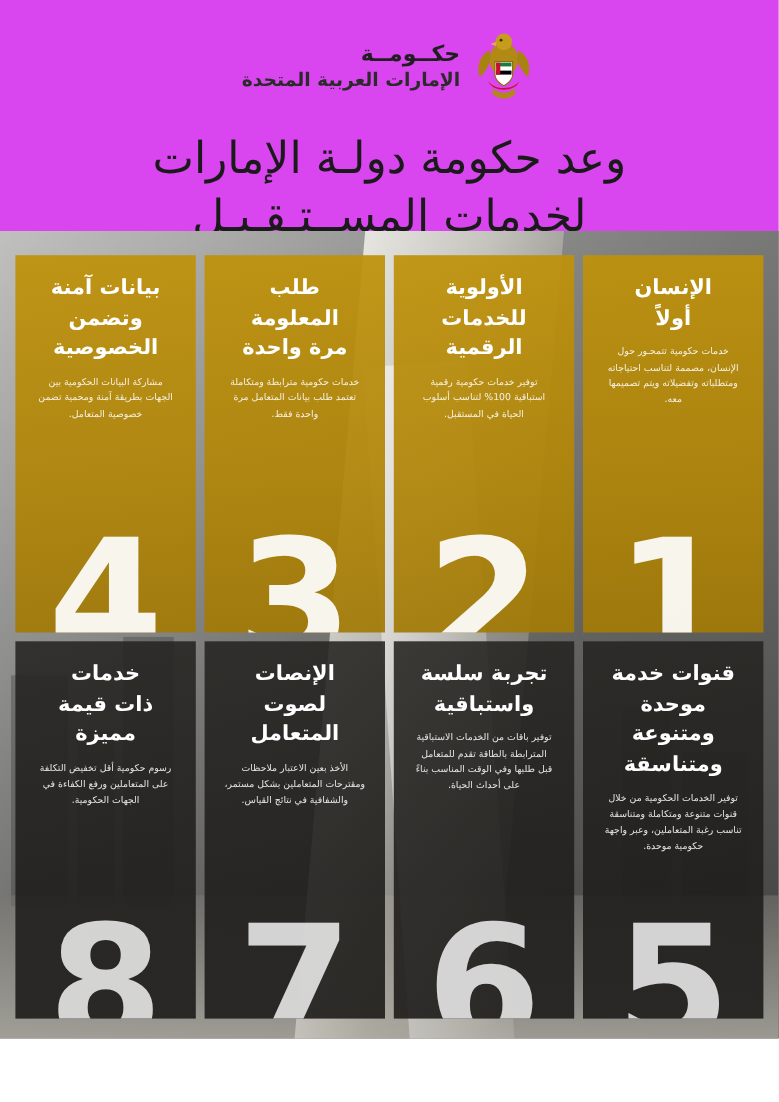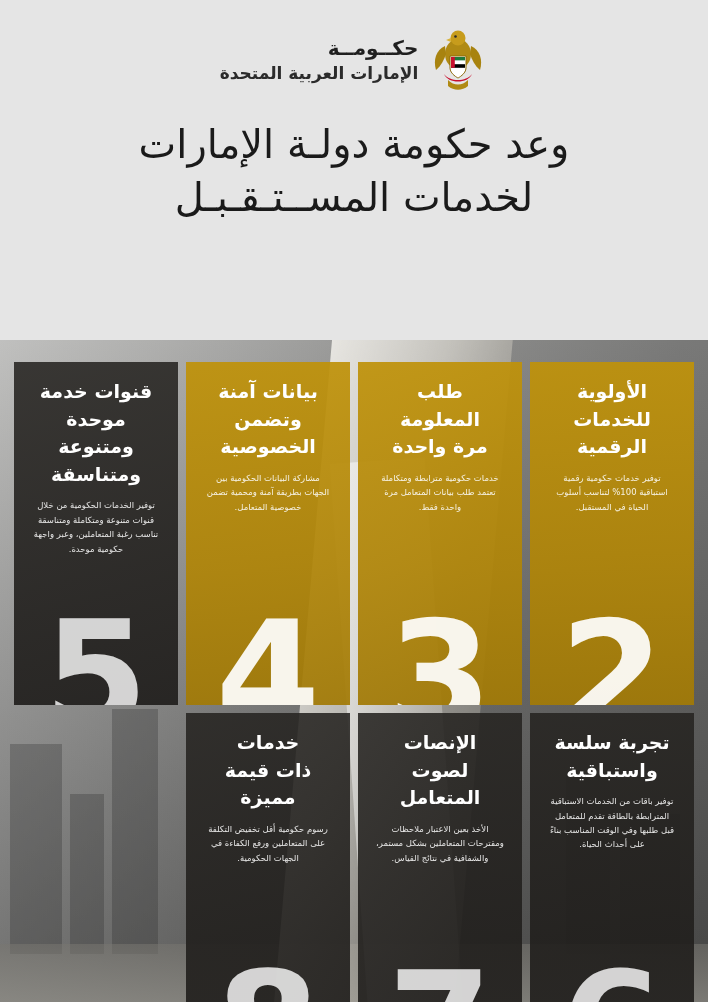--- a/index.html
+++ b/index.html
@@ -10,22 +10,22 @@
   body {
     width: 708px;
     height: 1002px;
     font-family: "DejaVu Sans", "Liberation Sans", sans-serif;
     overflow: hidden;
     position: relative;
   }
 
   
   .header {
-    height: 340px;
-    background: #e5e5e5;
+    height: 210px;
+    background: #d946ef;
     position: relative;
   }
   .emblem-row {
     display: flex;
     flex-direction: row;
     align-items: center;
     justify-content: center;
     gap: 10px;
     padding-top: 24px;
   }
@@ -220,20 +220,28 @@
   <div class="sky-2"></div>
   <div class="sky-3"></div>
   <div class="sky-4"></div>
   <div class="sky-5"></div>
   <div class="ground"></div>
   <div class="drape"></div>
   <div class="drape2"></div>
 
   <div class="grid">
 
+    <div class="cell gold">
+      <div class="title">
+        <div>الإنسان</div>
+        <div>أولاً</div>
+      </div>
+      <div class="desc">خدمات حكومية تتمحـور حول الإنسان، مصممة لتناسب احتياجاته ومتطلباته وتفضيلاته ويتم تصميمها معه.</div>
+      <div class="num">1</div>
+    </div>
 
     <div class="cell gold">
       <div class="title">
         <div>الأولوية</div>
         <div>للخدمات</div>
         <div>الرقمية</div>
       </div>
       <div class="desc">توفير خدمات حكومية رقمية استباقية 100% لتناسب أسلوب الحياة في المستقبل.</div>
       <div class="num">2</div>
     </div>

